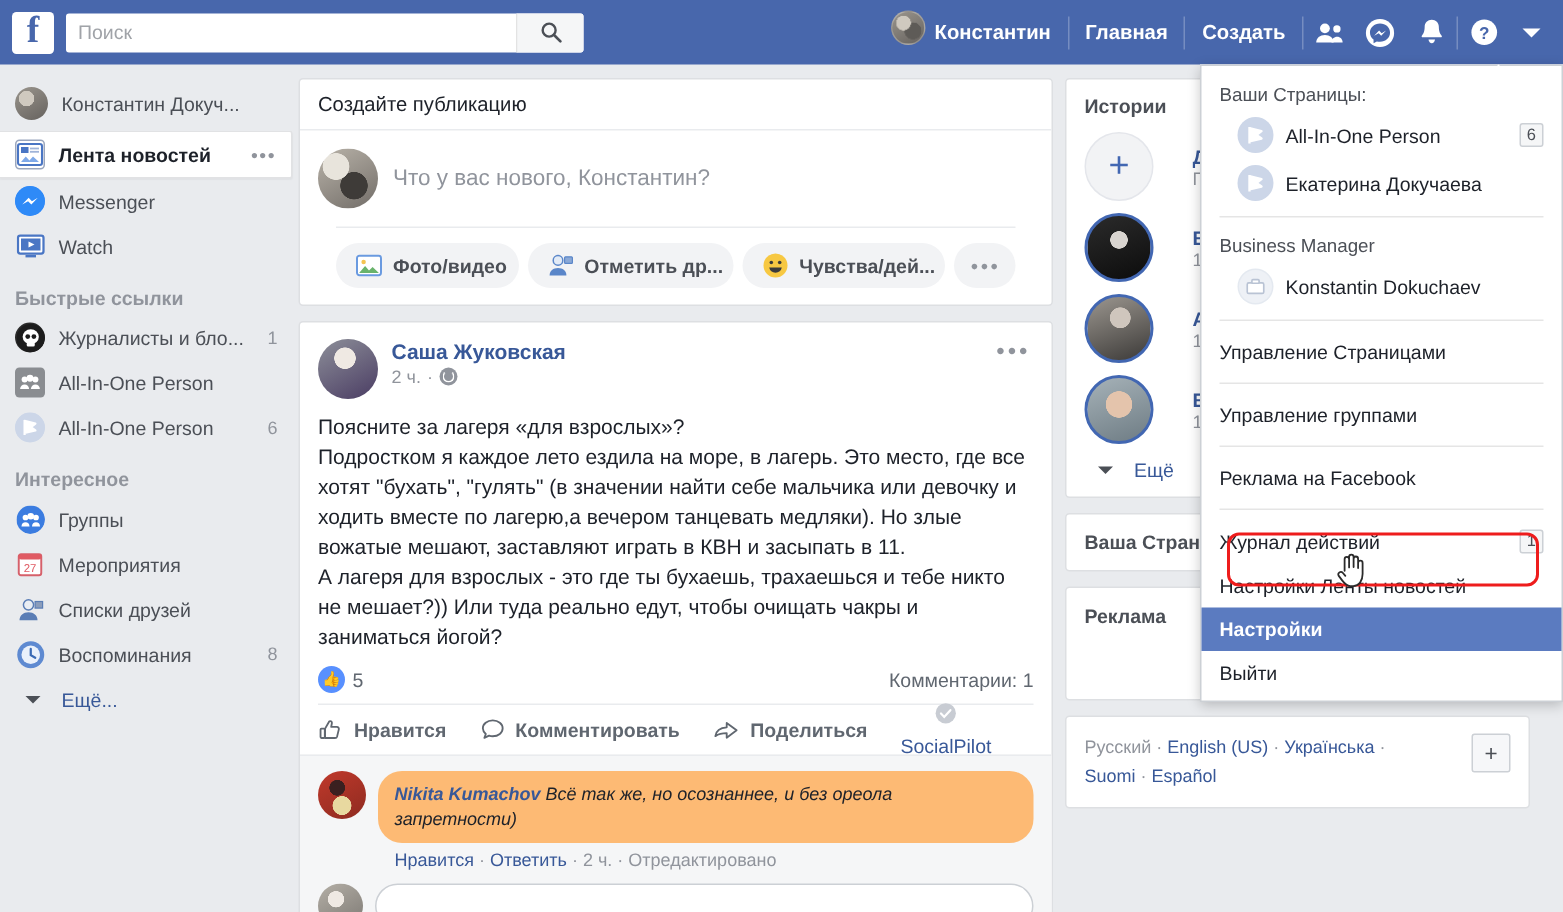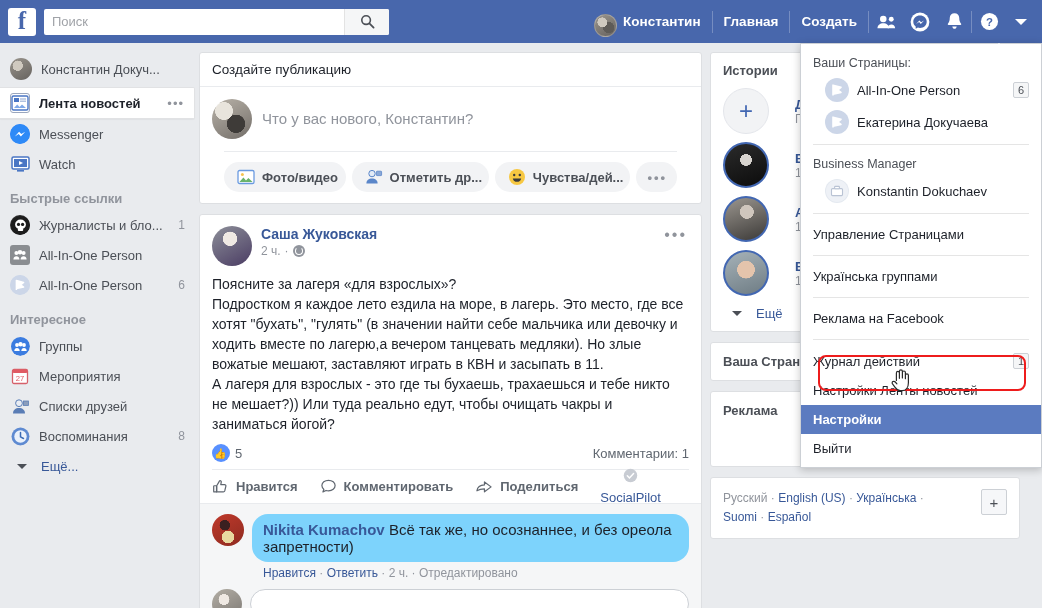--- a/index.html
+++ b/index.html
@@ -51,21 +51,21 @@
   }
   .nav-right {
     margin-left: auto; display: flex; align-items: center;
     height: 43px; padding-right: 6px;
   }
   .nav-item {
     color: #fff; font-weight: bold; font-size: 13.5px;
     padding: 0 11px; height: 30px; line-height: 30px;
     white-space: nowrap; cursor: pointer;
   }
-  .nav-user { display: flex; align-items: flex-end; padding-left: 4px; }
+  .nav-user { display: flex; align-items: flex-start; padding-left: 4px; }
   .nav-avatar {
     width: 23px; height: 23px; border-radius: 50%;
     background: #8b8f96; margin-right: 6px; flex: 0 0 auto;
     background-image: radial-gradient(circle at 35% 35%, #cfc9bf 0 25%, transparent 26%),
                       radial-gradient(circle at 65% 60%, #5e5b57 0 30%, transparent 31%),
                       linear-gradient(150deg, #9a958d, #66625e);
     border: 1px solid rgba(255,255,255,.25);
   }
   .divider-v { width: 1px; height: 22px; background: rgba(255,255,255,.25); }
   .icon-btn {
@@ -216,22 +216,22 @@
   .comments { background: #f5f6f7; padding: 10px 12px; border-top: 1px solid #e9ebee; }
   .cmt { display: flex; }
   .cmt-avatar {
     width: 32px; height: 32px; border-radius: 50%; flex: 0 0 auto;
     background-image: radial-gradient(circle at 40% 35%, #3a2020 0 18%, transparent 19%),
                       radial-gradient(circle at 50% 72%, #e8d9a0 0 22%, transparent 23%),
                       linear-gradient(150deg, #c0392b, #8e2b20);
   }
   .cmt-body { margin-left: 8px; flex: 1 1 auto; }
   .cmt-bubble {
-    background: #7dd3fc; border-radius: 16px; padding: 7px 11px;
-    font-size: 15px; line-height: 17px; color: #1d2129;
+    background: #fdba74; border-radius: 16px; padding: 7px 11px;
+    font-size: 12px; line-height: 17px; color: #1d2129; font-style: italic;
   }
   .cmt-name { color: #385898; font-weight: bold; }
   .cmt-meta { font-size: 12px; color: #385898; padding: 4px 0 0 11px; }
   .cmt-meta .sep { color: #90949c; }
   .cmt-meta .gray { color: #90949c; }
   .cmt-input-row { display: flex; align-items: center; margin-top: 9px; }
   .cmt-input {
     margin-left: 8px; flex: 1 1 auto; height: 30px;
     background: #fff; border: 1px solid #ccd0d5; border-radius: 16px;
   }
@@ -744,21 +744,21 @@
         <rect x="5.5" y="8.6" width="11" height="7" rx="1" fill="#fff" stroke="#b9c3d4" stroke-width="1.1"></rect>
         <rect x="8.6" y="6.4" width="4.8" height="2.4" rx=".7" fill="#fff" stroke="#b9c3d4" stroke-width="1.1"></rect>
       </svg>
     </span>
     <span class="dd-pg-name">Konstantin Dokuchaev</span>
   </div>
 
   <div class="dd-sep"></div>
   <div class="dd-item">Управление Страницами</div>
   <div class="dd-sep"></div>
-  <div class="dd-item">Українська группами</div>
+  <div class="dd-item">Управление группами</div>
   <div class="dd-sep"></div>
   <div class="dd-item">Реклама на Facebook</div>
   <div class="dd-sep"></div>
 
   <div class="dd-item">
     <span>Журнал действий</span>
     <span class="dd-count">1</span>
   </div>
 
   <div class="dd-item">Настройки Ленты новостей</div>

